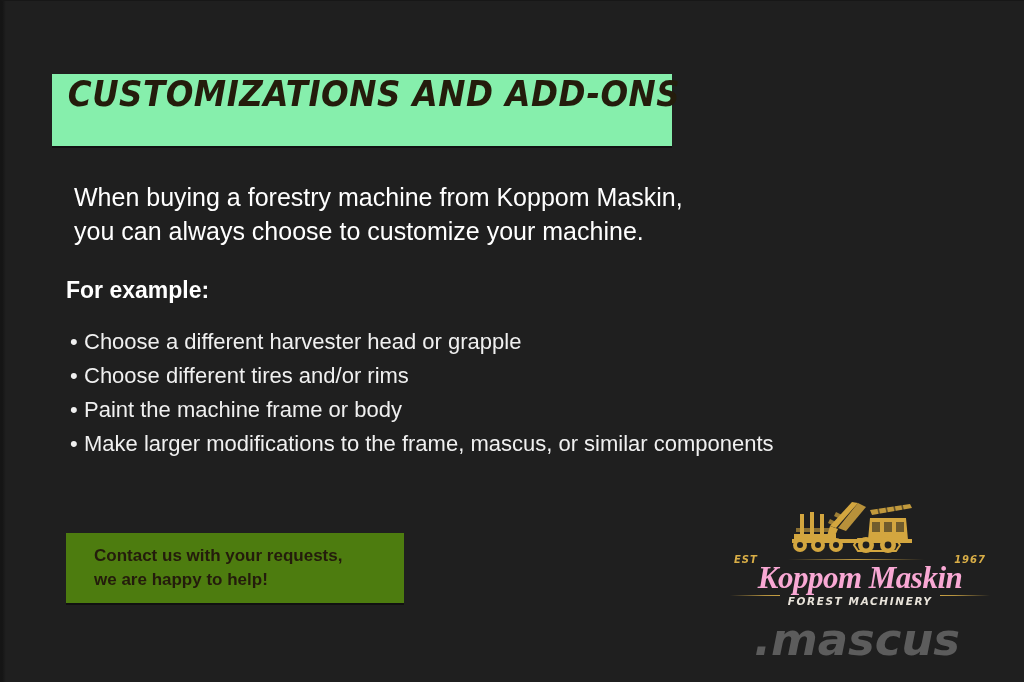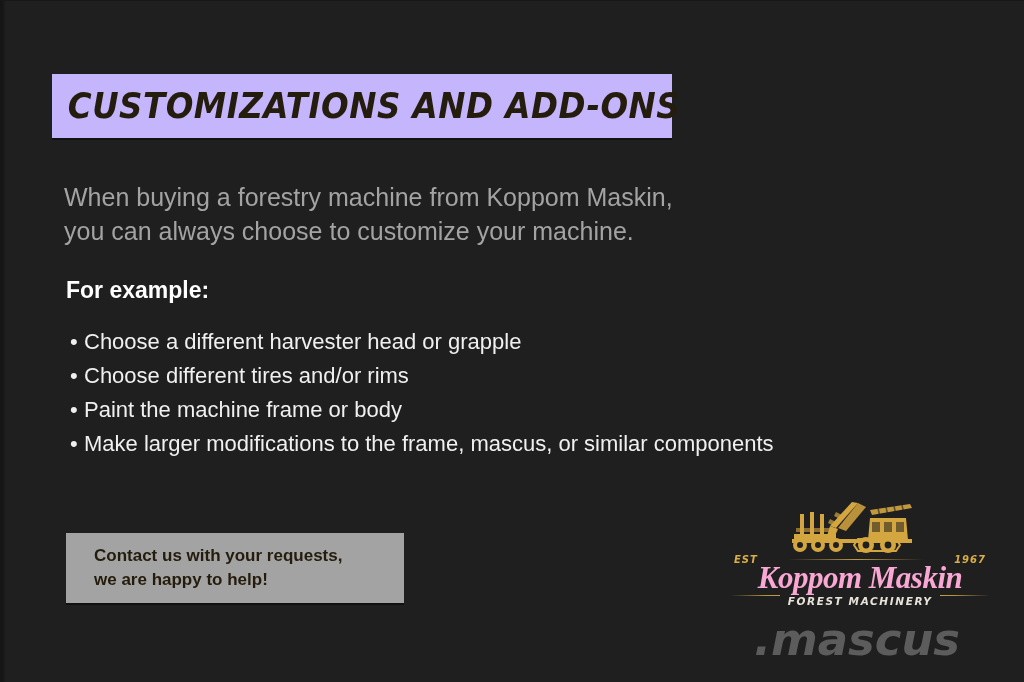--- a/index.html
+++ b/index.html
@@ -28,46 +28,46 @@
     background: linear-gradient(90deg, #141414 0%, #1b1b1b 60%, #1f1f1f 100%);
     pointer-events: none;
   }
 
   
   .title-banner {
     position: absolute;
     left: 50px;
     top: 73px;
     width: 620px;
-    height: 64px;
-    background: #c4b5fd;
+    height: 72px;
+    background: #86efac;
     display: flex;
-    align-items: center;
+    align-items: flex-start;
     box-shadow: 0 2px 0 rgba(0,0,0,0.45);
   }
   .title-banner .title-text {
     font-family: "DejaVu Sans", sans-serif;
     font-weight: bold;
     font-style: italic;
     font-size: 35px;
     letter-spacing: 0.5px;
     color: #241c0c;
     padding-left: 17px;
     white-space: nowrap;
     transform: scaleX(0.93);
     transform-origin: left center;
   }
 
   
   .intro {
     position: absolute;
-    left: 62px;
+    left: 72px;
     top: 179px;
     width: 760px;
-    color: #a3a3a3;
+    color: #ffffff;
     font-size: 25px;
     line-height: 34px;
     font-family: "Liberation Sans", sans-serif;
   }
   .intro .line { display: block; white-space: nowrap; }
 
   
   .for-example {
     position: absolute;
     left: 64px;
@@ -101,21 +101,21 @@
     font-size: 22px;
   }
 
   
   .cta {
     position: absolute;
     left: 64px;
     top: 532px;
     width: 338px;
     height: 70px;
-    background: #a3a3a3;
+    background: #4d7c0f;
     box-shadow: 0 2px 0 rgba(0,0,0,0.45);
     display: flex;
     flex-direction: column;
     justify-content: center;
     padding-left: 28px;
     box-sizing: border-box;
   }
   .cta .cta-line {
     font-size: 17px;
     font-weight: bold;

